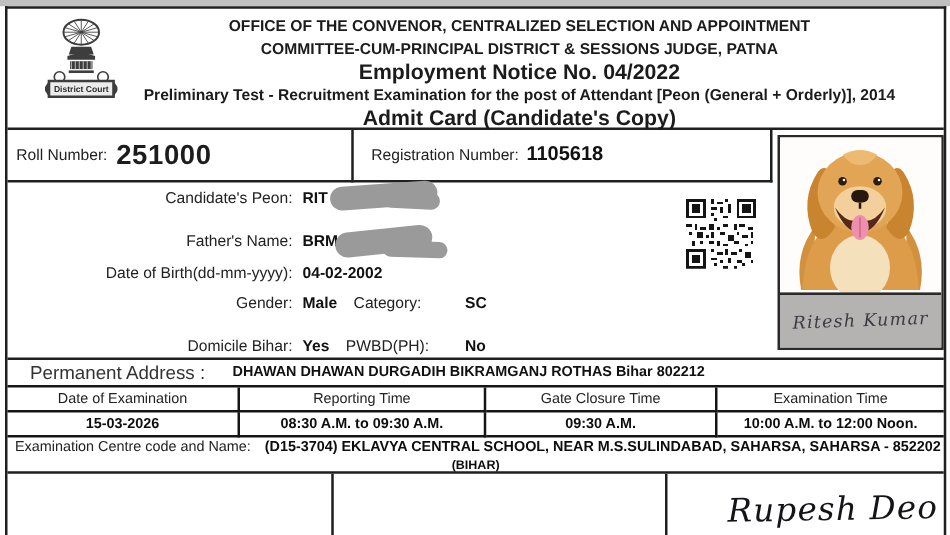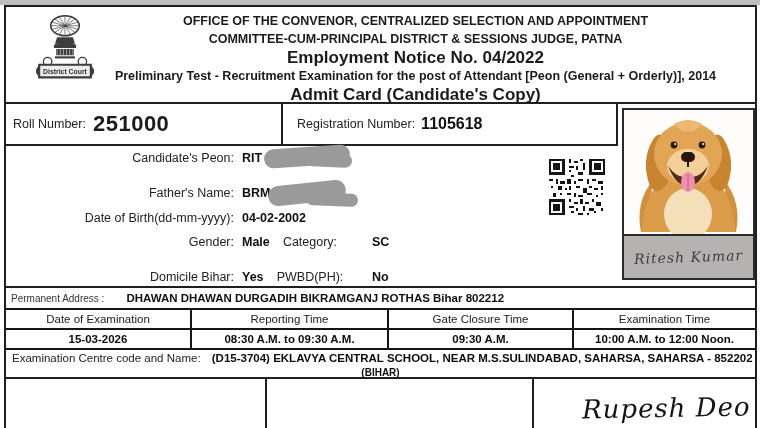--- a/index.html
+++ b/index.html
@@ -40,21 +40,21 @@
   .qr-box{left:541px;top:152px;width:60px;height:56px;}
   .photo-box{left:616px;top:101px;width:133px;height:172px;border:2px solid #2a2a2a;background:#fdfdfd;}
   .photo-area{position:absolute;left:0;top:0;width:129px;height:126px;overflow:hidden;background:#fff;}
   .sig-strip{position:absolute;left:0;bottom:0;width:129px;height:42px;background:#b5b2b2;
     border-top:2px solid #2a2a2a;display:flex;align-items:center;justify-content:center;}
   .handwriting{font-family:"DejaVu Serif",serif;font-style:italic;}
   .sig-candidate{font-size:14px;color:#3c3c44;transform:rotate(-2deg);letter-spacing:1px;}
 
   
   .addr-row{left:0;right:0;top:279px;height:22px;border-top:2px solid #1f1f1f;display:flex;align-items:center;}
-  .addr-label{font-size:10px;color:#333;padding-left:5px;}
+  .addr-label{font-size:15px;color:#333;padding-left:18px;}
   .addr-value{font-size:11.5px;font-weight:bold;margin-left:22px;color:#111;}
 
   
   .exam-table{left:0;right:0;top:301px;border-top:2px solid #151515;}
   .trow{display:flex;width:100%;}
   .tcell{height:18px;line-height:18px;text-align:center;font-size:11.5px;border-right:2px solid #151515;overflow:hidden;}
   .tcell:last-child{border-right:none;}
   .thead .tcell{border-bottom:2px solid #151515;color:#222;}
   .tval .tcell{border-bottom:2px solid #151515;font-weight:bold;color:#0d0d0d;}
   .c0{width:184px;} .c1{width:195px;} .c2{width:183px;} .c3{flex:1;}

